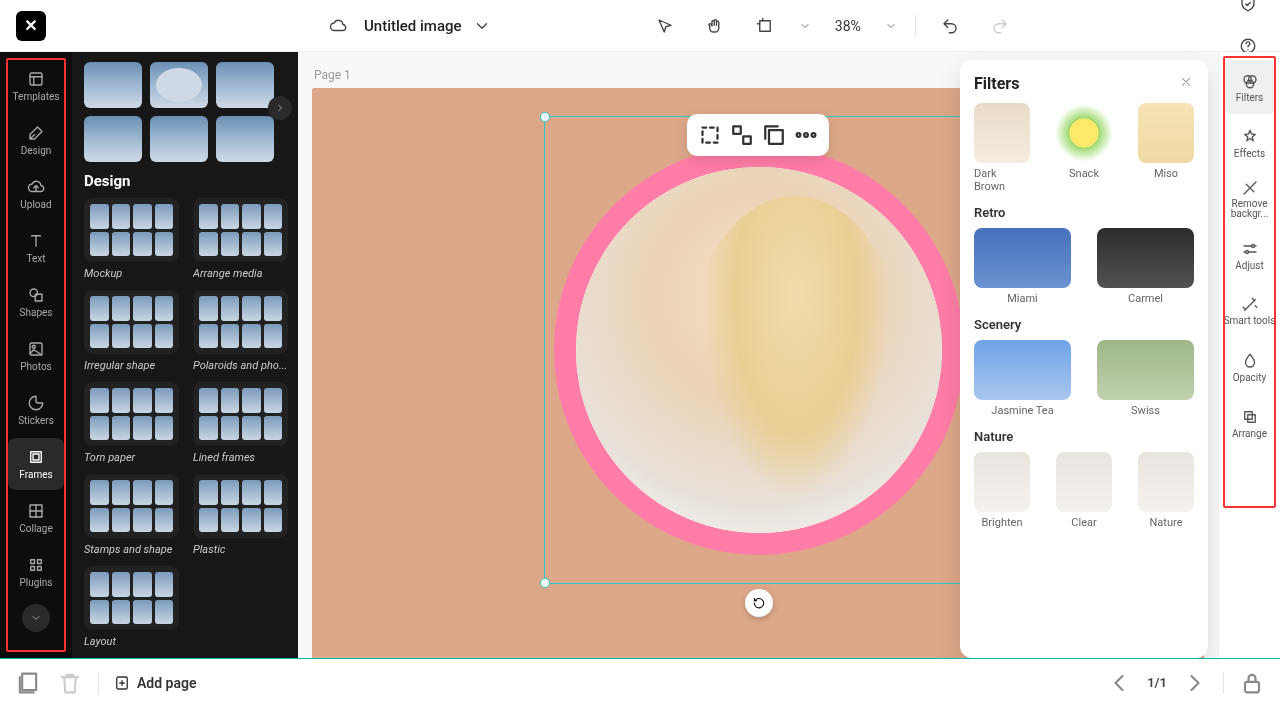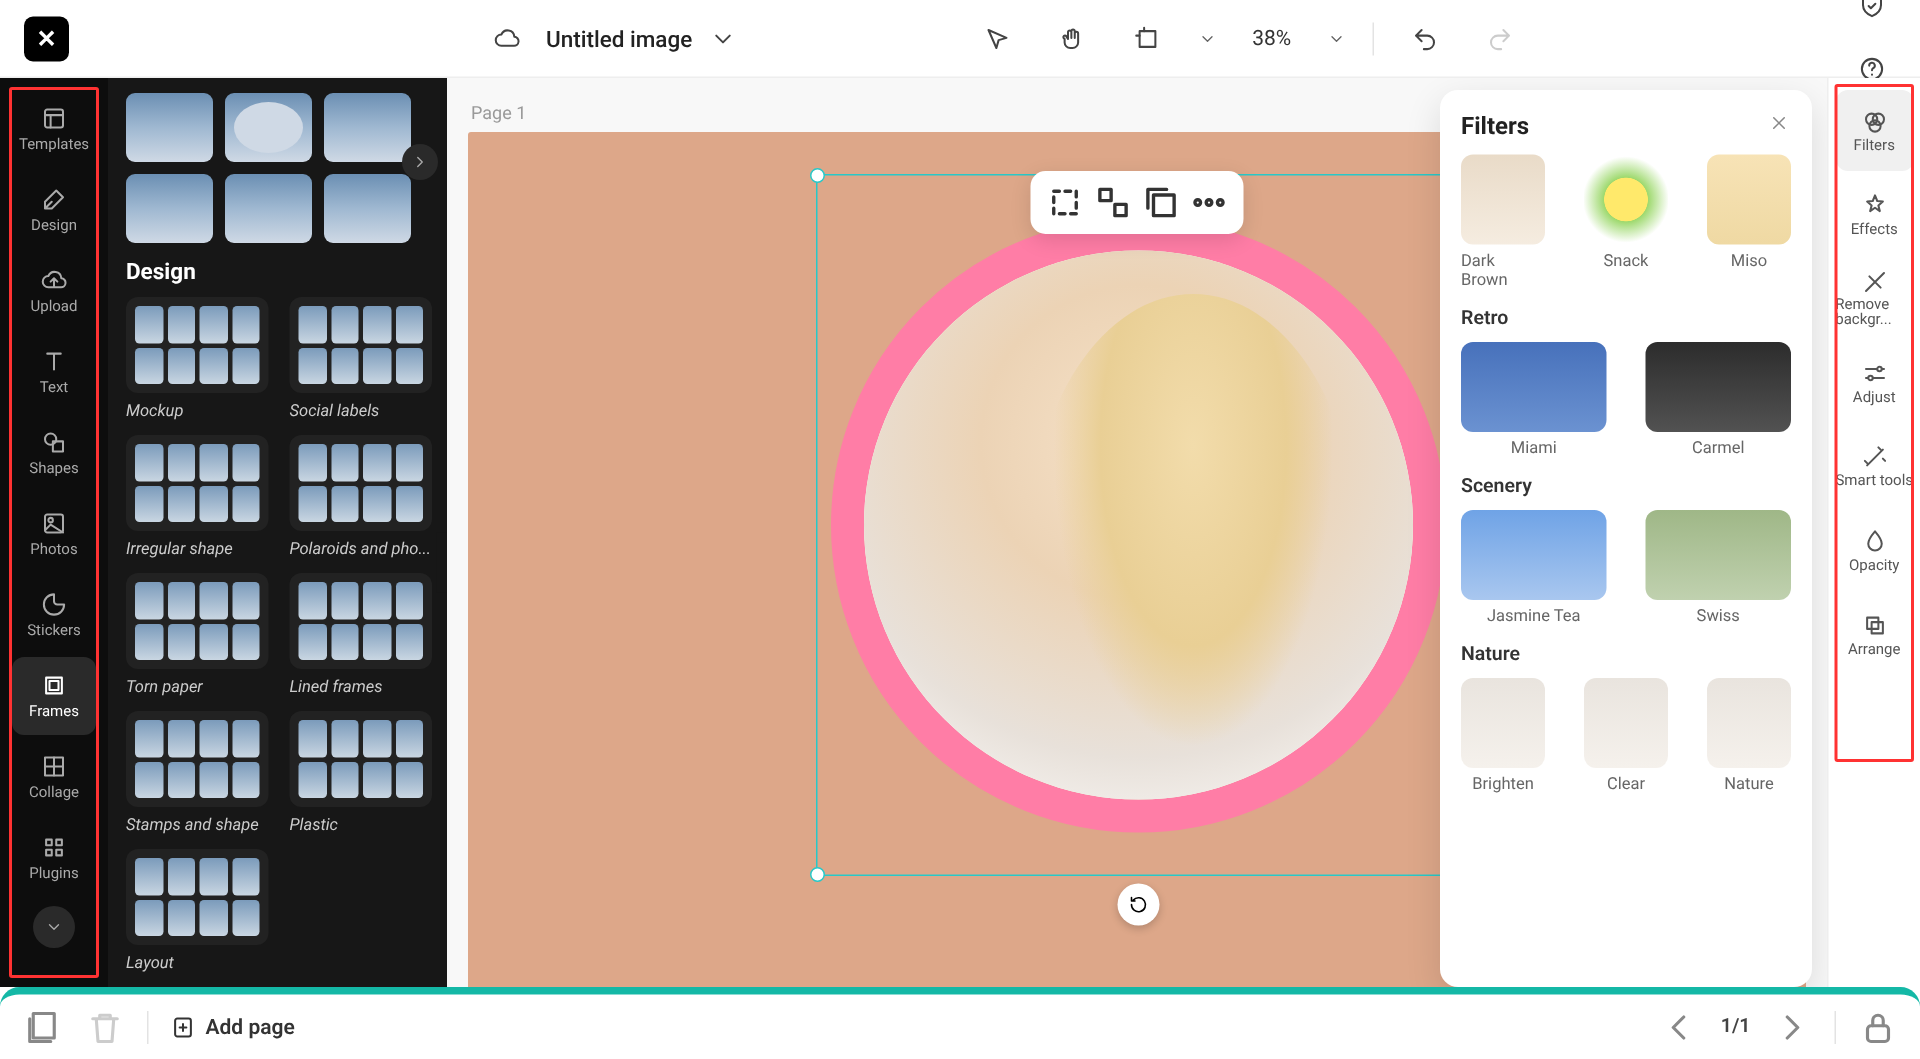--- a/index.html
+++ b/index.html
@@ -78,24 +78,24 @@
 .filter-thumb.t7{background:linear-gradient(#9fb787,#c0d1af);} 
 .filter-thumb.t8{background:linear-gradient(#e9e4de,#f5f1ec);} 
 .filter-label { font-size:11px; color:#666; }
 
 
 .right-rail { width:62px; background:#fff; border-left:1px solid #eee; display:flex; flex-direction:column; align-items:center; padding-top:8px; gap:2px; position:relative; }
 .right-rail .highlight-box { position:absolute; top:4px; left:4px; right:4px; height:452px; border:2px solid #ff3232; border-radius:2px; pointer-events:none; }
 .rr-item { width:52px; height:54px; display:flex; flex-direction:column; align-items:center; justify-content:center; gap:2px; font-size:10px; color:#555; cursor:pointer; border-radius:8px;}
 .rr-item.active { background:#f0f0f0; }
 .rr-item svg { width:18px; height:18px; }
-.rr-item .two-line { line-height:1.05; text-align:left; }
-
-
-.bottom-bar { height:48px; border-top:5px solid #14b8a6; display:flex; align-items:center; padding:0 14px; gap:14px;border-radius:13px; }
+.rr-item .two-line { line-height:1.05; text-align:center; }
+
+
+.bottom-bar { height:48px; border-top:1px solid #14b8a6; display:flex; align-items:center; padding:0 14px; gap:14px; }
 .bottom-bar .spacer { flex:1; }
 .add-page { display:flex; align-items:center; gap:6px; font-size:14px; color:#333; font-weight:600; cursor:pointer; }
 .page-ind { font-size:13px; color:#444; font-weight:600; }
 .bb-btn { width:28px; height:28px; display:flex; align-items:center; justify-content:center; color:#888; cursor:pointer; }
 
 svg { fill: none; stroke: currentColor; stroke-width: 1.8; stroke-linecap: round; stroke-linejoin: round; }
 </style>
 </head>
 <body>
 
@@ -296,21 +296,21 @@
           <div class="pack-preview">
             <div class="mini"></div>
             <div class="mini"></div>
             <div class="mini"></div>
             <div class="mini"></div>
             <div class="mini"></div>
             <div class="mini"></div>
             <div class="mini"></div>
             <div class="mini"></div>
           </div>
-          <div class="pack-label">Social labels</div>
+          <div class="pack-label">Arrange media</div>
         </div>
         <div class="pack-card">
           <div class="pack-preview">
             <div class="mini"></div>
             <div class="mini"></div>
             <div class="mini"></div>
             <div class="mini"></div>
             <div class="mini"></div>
             <div class="mini"></div>
             <div class="mini"></div>

